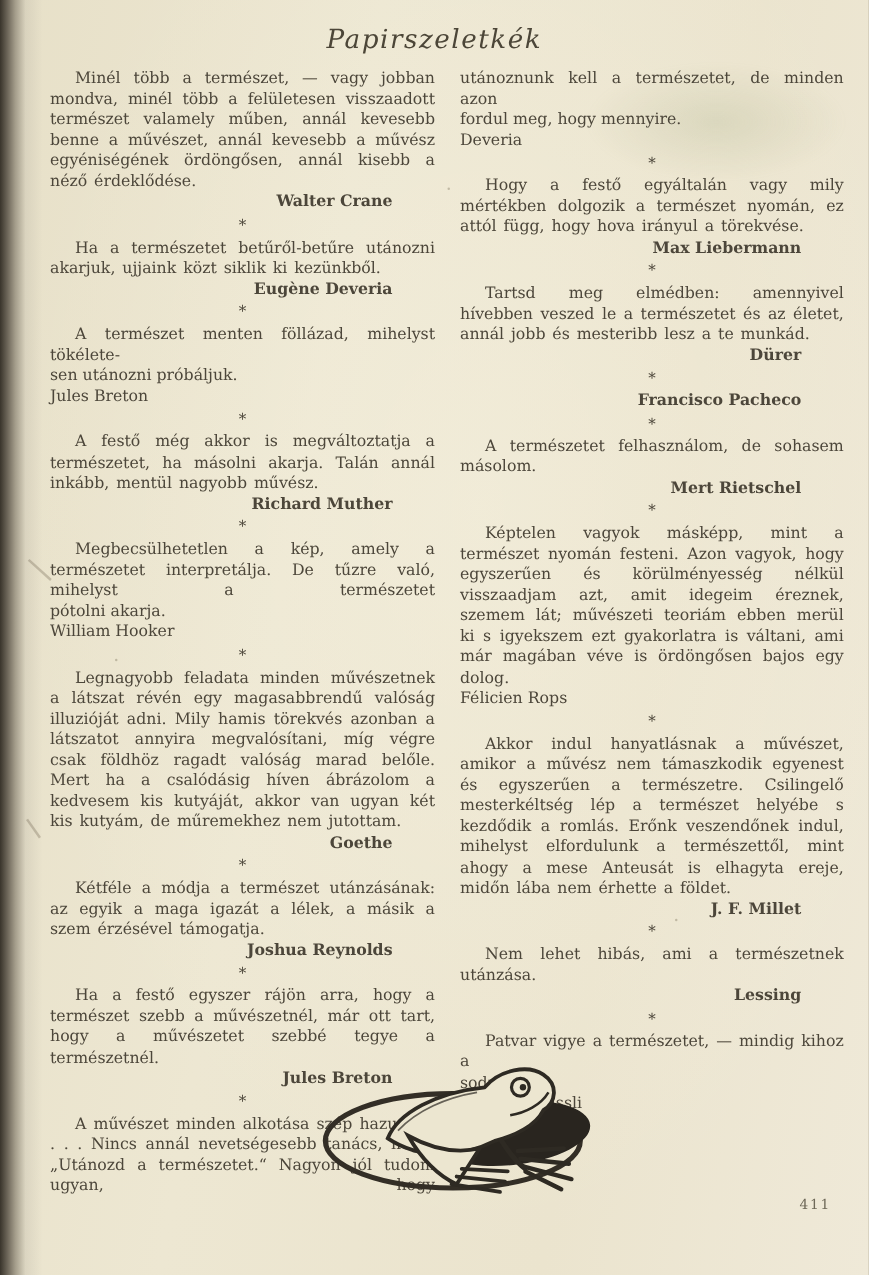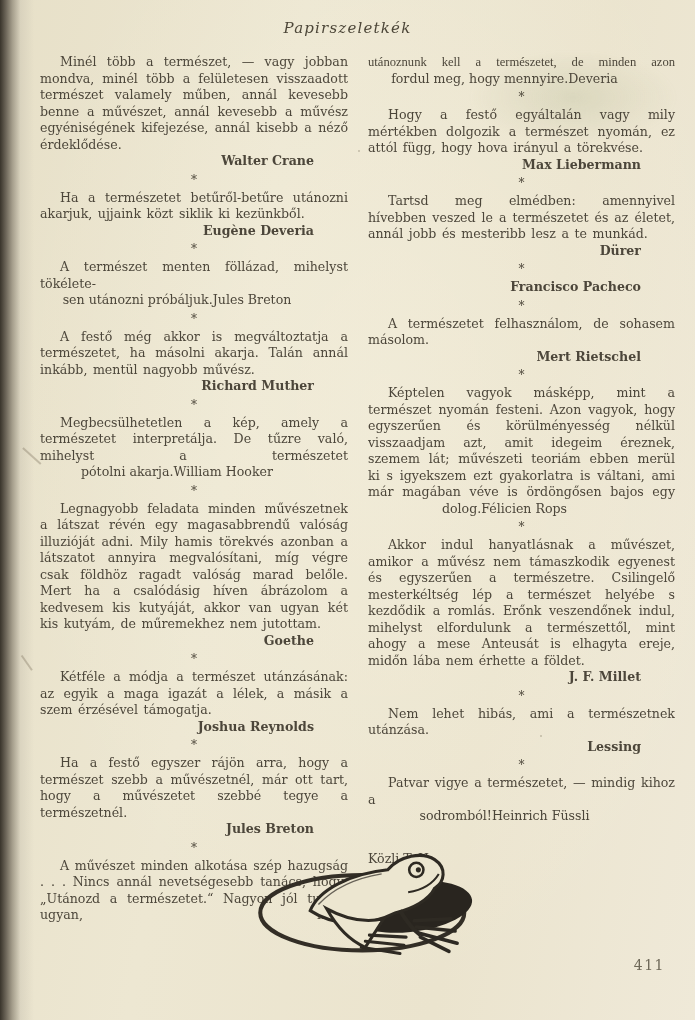--- a/index.html
+++ b/index.html
@@ -10,31 +10,31 @@
       linear-gradient(100deg,#e7e0c8 0%,#ede7d2 35%,#ebe4ce 70%,#efe9d8 100%);
     font-family:"DejaVu Serif", serif;color:#4c463a;
   }
   .gutter{position:absolute;left:0;top:0;bottom:0;width:34px;pointer-events:none;
     background:linear-gradient(90deg,#39342b 0%,#6e675a 18%,#a49d8b 36%,rgba(190,184,168,0.35) 60%,rgba(220,214,196,0) 100%);}
   .ghost{position:absolute;left:468px;top:50px;width:210px;height:95px;pointer-events:none;
     background:radial-gradient(ellipse at center,rgba(150,160,118,0.20),rgba(0,0,0,0) 70%);filter:blur(2px);}
   .speck{position:absolute;border-radius:50%;background:rgba(110,100,78,0.35);pointer-events:none;}
   .crease{position:absolute;background:rgba(120,110,90,0.35);pointer-events:none;}
   .title{position:absolute;top:19px;left:0;width:100%;text-align:center;
-    font-style:italic;font-size:15px;letter-spacing:1.2px;color:#4c4638;}
+    font-style:italic;font-size:21px;letter-spacing:1.2px;color:#4c4638;}
   .columns{position:absolute;top:54px;left:40px;display:grid;grid-template-columns:308px 307px;column-gap:20px;}
   .col{font-size:12.6px;line-height:16.5px;}
   .q{margin:0;text-align:justify;text-indent:20px;word-spacing:1.5px;}
-  .q.no-indent{text-indent:0;font-family:Liberation Serif, serif;}
+  .q.no-indent{text-indent:0;}
   .q.stretch{text-align-last:justify;}
-  .tailline{display:flex;justify-content:center;padding-right:34px;line-height:16.5px;}
+  .tailline{display:flex;justify-content:space-between;padding-right:34px;line-height:16.5px;flex-direction:column;}
   .attr{text-align:right;padding-right:34px;line-height:16.5px;font-weight:bold;}
   .sep{text-align:center;font-size:12px;line-height:12px;margin:4px 0;color:#4c463a;}
   .closing{padding-right:38px;margin-top:26px;}
-  .page-number{position:absolute;top:957px;right:30px;font-size:14px;letter-spacing:1.5px;color:#6e6858;}
+  .page-number{position:absolute;top:957px;right:30px;font-size:11px;letter-spacing:1.5px;color:#6e6858;}
   .vignette{position:absolute;left:247px;top:845px;width:255px;height:118px;}
   .vignette svg{width:100%;height:100%;}
 </style>
 </head>
 <body>
 
 <div class="page">
   <div class="gutter"></div>
   <div class="ghost"></div>
   <div class="speck" style="left:358px;top:150px;width:2px;height:2px;"></div>
@@ -42,21 +42,21 @@
   <div class="speck" style="left:540px;top:735px;width:2px;height:2px;"></div>
   <div class="crease" style="left:20px;top:455px;width:24px;height:1.5px;transform:rotate(42deg);"></div>
   <div class="crease" style="left:18px;top:662px;width:18px;height:1.5px;transform:rotate(55deg);"></div>
 
   <div class="title">Papirszeletkék</div>
 
   <div class="columns">
 
     <div class="col">
       <div>
-        <p class="q">Minél több a természet, — vagy jobban mondva, minél több a felületesen visszaadott természet valamely műben, annál kevesebb benne a művészet, annál kevesebb a művész egyéniségének kifejezése, annál kisebb a néző érdeklődése.</p>
+        <p class="q">Minél több a természet, — vagy jobban mondva, minél több a felületesen visszaadott természet valamely műben, annál kevesebb benne a művészet, annál kevesebb a művész egyéniségének ördöngősen, annál kisebb a néző érdeklődése.</p>
         <div class="attr">Walter Crane</div>
       </div>
       <div class="sep">*</div>
 
       <div>
         <p class="q">Ha a természetet betűről-betűre utánozni akarjuk, ujjaink közt siklik ki kezünkből.</p>
         <div class="attr">Eugène Deveria</div>
       </div>
       <div class="sep">*</div>
 

